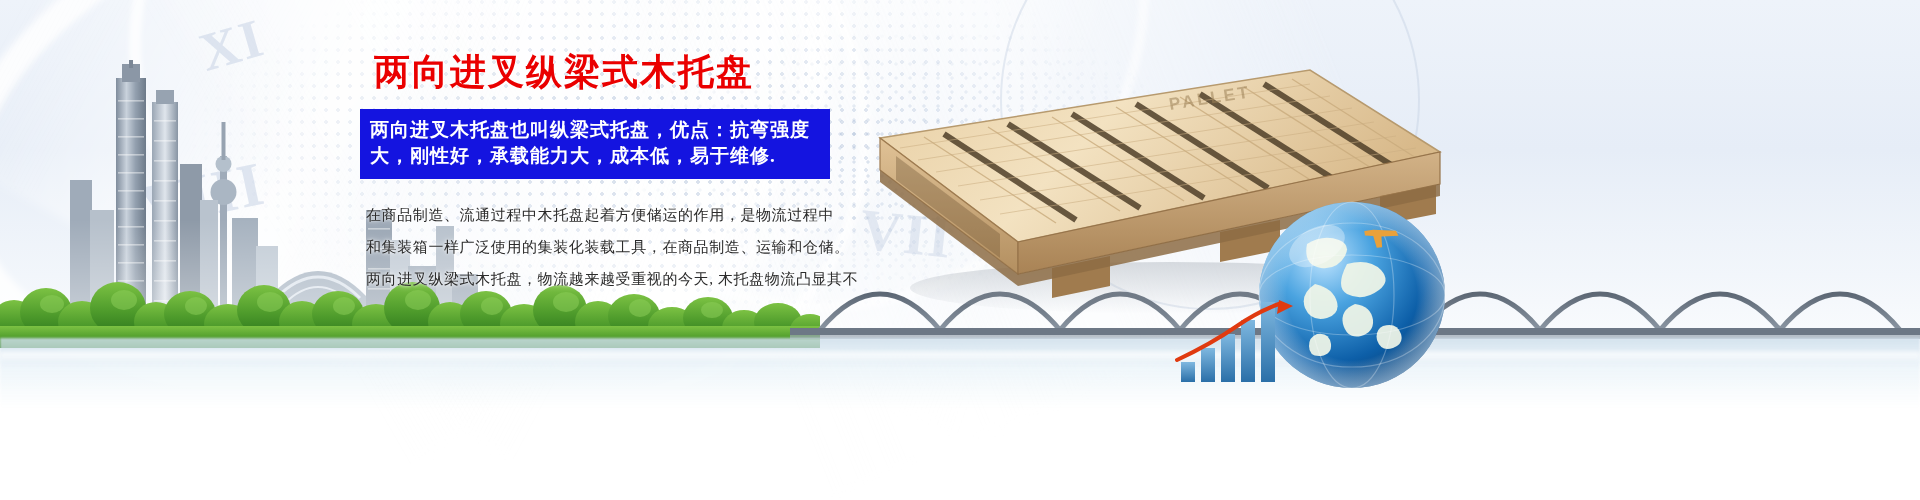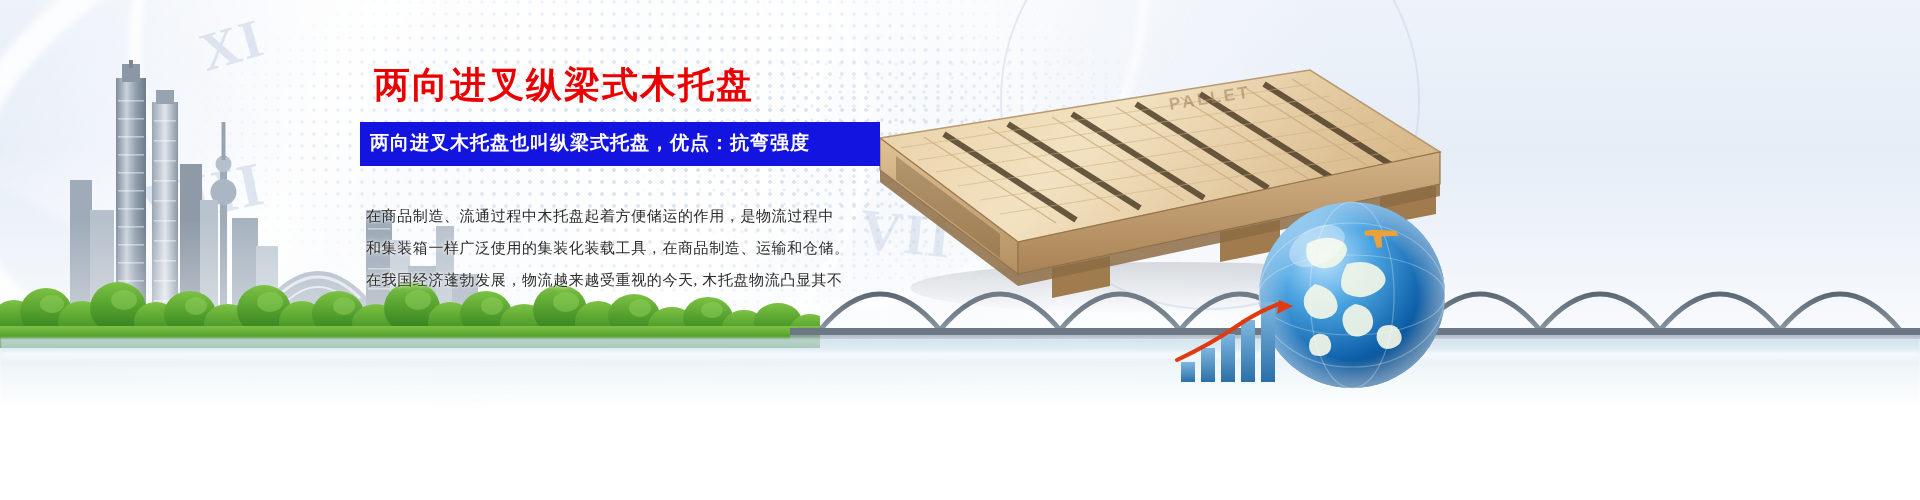--- a/index.html
+++ b/index.html
@@ -121,40 +121,39 @@
 
   #main-title {
     color:#ea0000;
     font-family:Liberation Serif, serif;
     font-weight:bold;
     font-size:36px;
     letter-spacing:2px;
     white-space:nowrap;
     margin-left:14px;
     text-shadow:1px 1px 0 rgba(255,255,255,.7);
-    margin-top:13px;
   }
 
   #highlight-box {
     margin-top:12px;
     background:#1414e0;
-    width:520px;
+    width:470px;
     padding:8px 10px 10px 10px;
   }
   .hl-line {
     color:#ffffff;
     font-family:"Liberation Serif", serif;
     font-weight:bold;
     font-size:19px;
     letter-spacing:1px;
     line-height:26px;
     white-space:nowrap;
   }
 
-  #body-text { margin-top:34px; margin-left:6px; }
+  #body-text { margin-top:20px; margin-left:6px; }
   .body-line {
     color:#2b2b2b;
     font-family:"Liberation Serif", serif;
     font-size:15px;
     letter-spacing:.6px;
     line-height:32px;
     white-space:nowrap;
     text-shadow:0 0 3px rgba(255,255,255,.95), 0 0 6px rgba(255,255,255,.85);
   }
 </style>
@@ -491,23 +490,24 @@
       <polygon points="104,0 118,6 102,14" fill="#e03a10"></polygon>
     </g>
   </svg>
 
   <div id="text-block">
 
     <div id="main-title">两向进叉纵梁式木托盘</div>
 
     <div id="highlight-box">
       <div class="hl-line">两向进叉木托盘也叫纵梁式托盘，优点：抗弯强度</div>
+      <div class="hl-line">大，刚性好，承载能力大，成本低，易于维修.</div>
     </div>
 
     <div id="body-text">
       <div class="body-line">在商品制造、流通过程中木托盘起着方便储运的作用，是物流过程中</div>
       <div class="body-line">和集装箱一样广泛使用的集装化装载工具，在商品制造、运输和仓储。</div>
-      <div class="body-line">在我国经济蓬勃发展，物流越来越受重视的今天, 木托盘物流凸显其不</div>
+      <div class="body-line">两向进叉纵梁式木托盘，物流越来越受重视的今天, 木托盘物流凸显其不</div>
     </div>
 
   </div>
 
 </div>
 
 </body></html>

